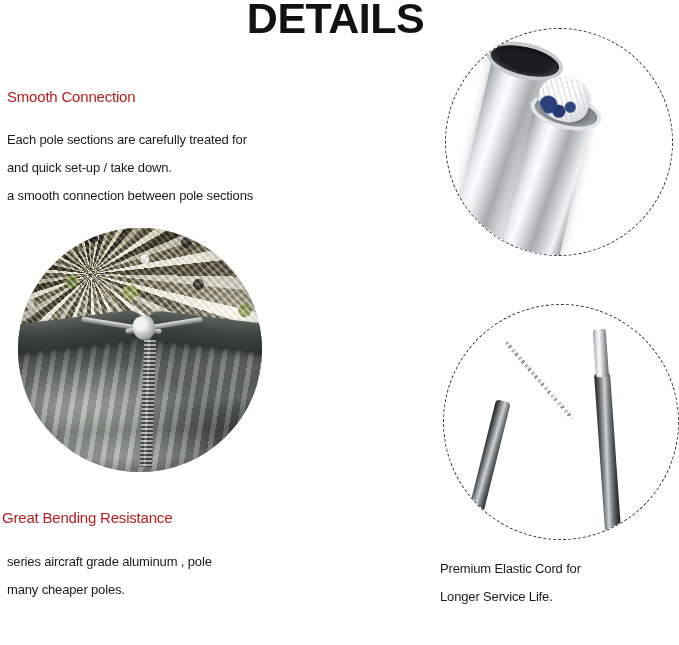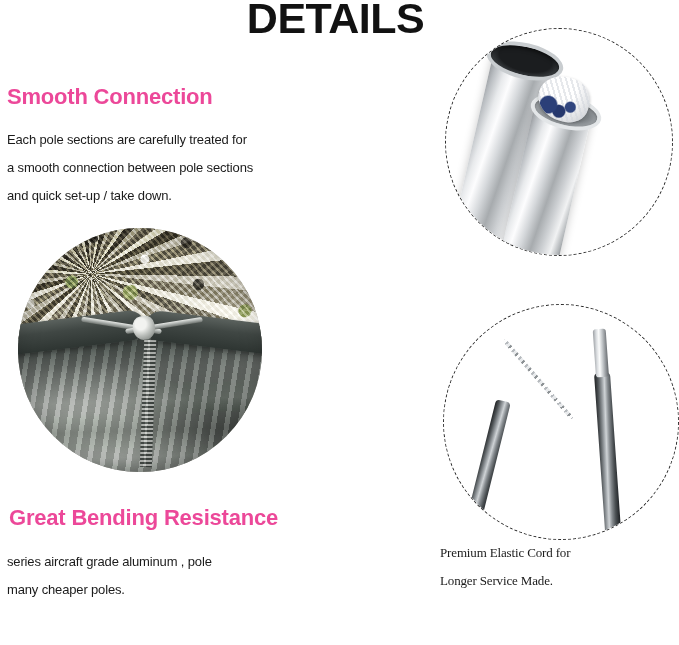--- a/index.html
+++ b/index.html
@@ -28,43 +28,43 @@
     letter-spacing: -0.5px;
     line-height: 44px;
     color: #121212;
     text-align: center;
     white-space: nowrap;
   }
 
   
   .section-heading {
     position: absolute;
-    font-size: 22px;
-    font-weight: 700;
+    font-size: 15px;
+    font-weight: 400;
     letter-spacing: -0.2px;
     line-height: 26px;
-    color: #ec4899;
+    color: #b91c1c;
     white-space: nowrap;
   }
   .body-text {
     position: absolute;
     font-size: 13px;
     font-weight: 500;
     line-height: 28px;
     color: #1b1b1b;
     letter-spacing: -0.15px;
   }
   .body-text .ln { display: block; white-space: nowrap; }
 
   
   #heading-smooth      { left: 7px;  top: 84px; }
   #text-smooth         { left: 7px;  top: 126px; width: 430px; }
-  #heading-bending     { left: 9px;  top: 505px; text-align: center; }
+  #heading-bending     { left: 2px;  top: 505px; text-align: center; }
   #text-bending        { left: 7px;  top: 548px; width: 420px; }
-  #caption-cord        { left: 440px; top: 539px; width: 235px; font-family: Liberation Serif, serif; }
+  #caption-cord        { left: 440px; top: 555px; width: 235px; }
 
   
   .photo-circle {
     position: absolute;
     left: 18px;
     top: 228px;
     width: 244px;
     height: 244px;
     border-radius: 50%;
     overflow: hidden;
@@ -295,22 +295,22 @@
 </style>
 </head>
 <body>
 
 <div class="page-title">DETAILS</div>
 
 <div class="section-heading" id="heading-smooth">Smooth Connection</div>
 
 <div class="body-text" id="text-smooth">
   <span class="ln">Each pole sections are carefully treated for</span>
+  <span class="ln">and quick set-up / take down.</span>
   <span class="ln">a smooth connection between pole sections</span>
-  <span class="ln">and quick set-up / take down.</span>
 </div>
 
 <div class="photo-circle">
   <div class="photo-inner">
     <div class="ground"></div>
     <div class="tarp"></div>
     <div class="rail rail-left"></div>
     <div class="rail rail-right"></div>
     <div class="pole-bar pole-a"></div>
     <div class="pole-bar pole-b"></div>
@@ -341,14 +341,14 @@
   <div class="illus">
     <div class="pole-seg pole-left"></div>
     <div class="elastic-cord"></div>
     <div class="pole-seg pole-right-lower"></div>
     <div class="pole-tip tip-right"></div>
   </div>
 </div>
 
 <div class="body-text" id="caption-cord">
   <span class="ln">Premium Elastic Cord for</span>
-  <span class="ln">Longer Service Made.</span>
+  <span class="ln">Longer Service Life.</span>
 </div>
 
 </body></html>

